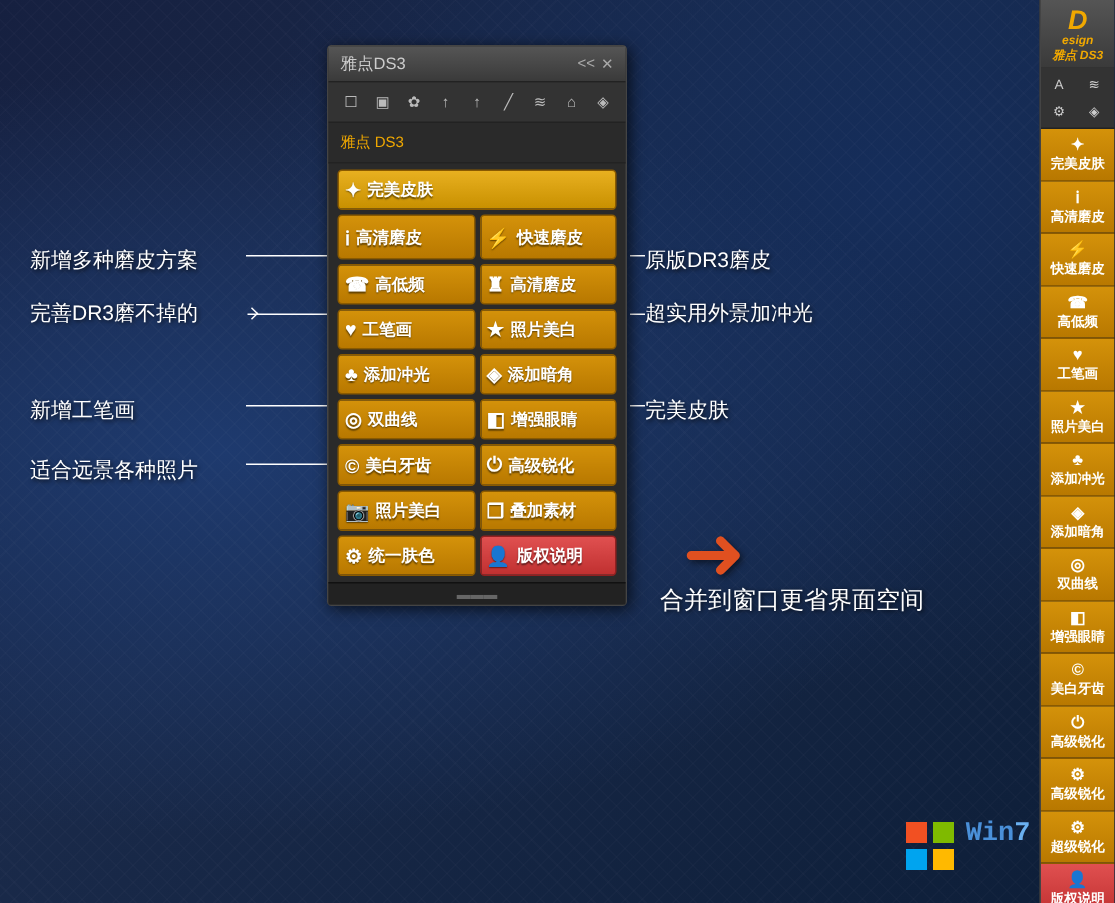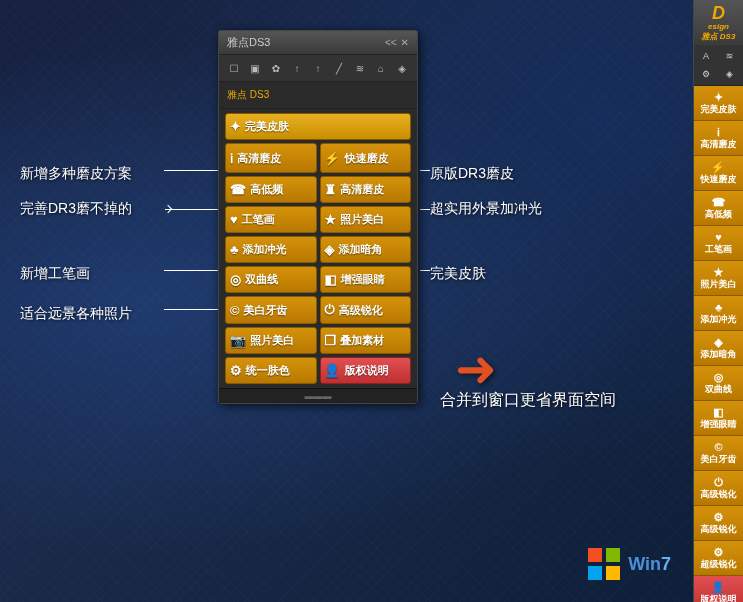--- a/index.html
+++ b/index.html
@@ -248,24 +248,24 @@
       position: absolute;
       color: #e05020;
       font-size: 50px;
       text-shadow: 2px 2px 4px rgba(0,0,0,0.5);
     }
 
     
     .win7-logo {
       position: absolute;
       bottom: 20px;
-      right: 72px;
-      display: flex;
-      align-items: center;
+      right: 56px;
+      display: flex;
       gap: 6px;
+      font-family: Liberation Mono, monospace;
     }
     .win7-icon {
       width: 36px;
       height: 36px;
     }
     .win7-text {
       color: #4a90d9;
       font-size: 18px;
       font-weight: bold;
     }

